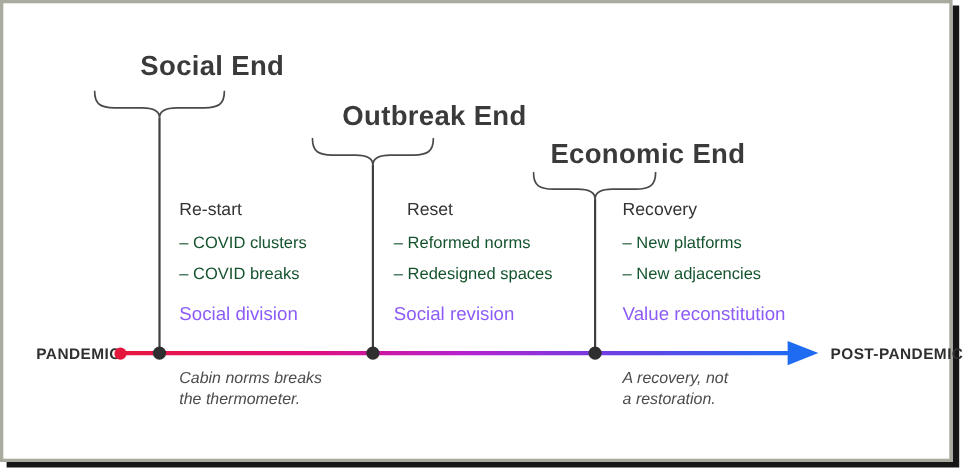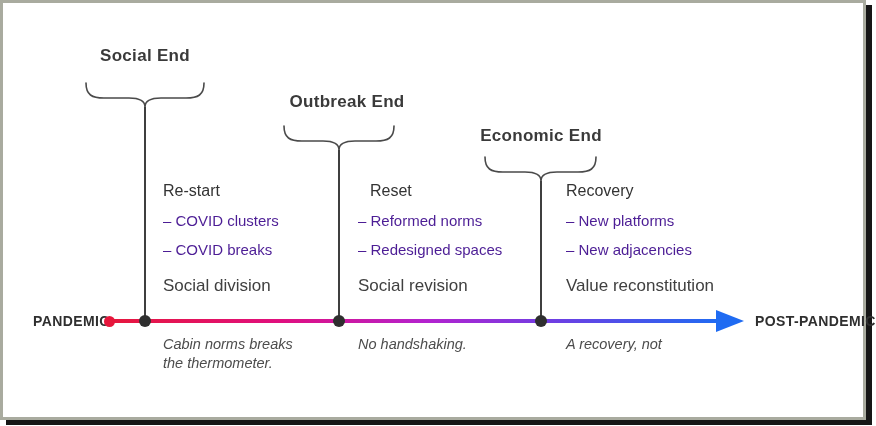--- a/index.html
+++ b/index.html
@@ -14,25 +14,26 @@
   .frame {
     position: absolute; left: 0; top: 0;
     width: 866px; height: 420px;
     background: #ffffff;
     border: 3px solid #a9ab9f;
     box-shadow: 6px 5px 0 #161616;
   }
   .milestone-title {
     position: absolute;
     transform: translateX(-50%);
-    font-size: 17px;
+    font-size: 25px;
     font-weight: 600;
     letter-spacing: 0.3px;
     color: #3a3a3a;
     white-space: nowrap;
+    margin-left: 48px;
   }
   .brace { position: absolute; }
   .vline {
     position: absolute;
     width: 2px;
     background: #3f3f3f;
   }
   .timeline-bar {
     position: absolute;
     left: 110px; top: 319px;
@@ -65,27 +66,27 @@
   .col-heading {
     position: absolute;
     font-size: 16px;
     font-weight: 400;
     color: #333333;
     white-space: nowrap;
   }
   .col-bullet {
     position: absolute;
     font-size: 15px;
-    color: #4c1d95;
+    color: #14532d;
     white-space: nowrap;
   }
   .col-summary {
     position: absolute;
     font-size: 17px;
-    color: #404040;
+    color: #8b5cf6;
     white-space: nowrap;
   }
   .caption {
     position: absolute;
     font-size: 14.5px;
     font-style: italic;
     color: #4c4c4c;
     line-height: 18.5px;
     white-space: nowrap;
   }
@@ -136,17 +137,17 @@
 <div class="dot dot-node" style="left:139px;"></div>
 <div class="dot dot-node" style="left:333px;"></div>
 <div class="dot dot-node" style="left:535px;"></div>
 <div class="axis-label" style="left:755px; top:313px;">POST-PANDEMIC</div>
 
 <div class="caption" style="left:163px; top:335px;">
   <span>Cabin norms breaks</span>
   <span>the thermometer.</span>
 </div>
 <div class="caption" style="left:358px; top:335px;">
-  <span>No handshaking.</span>
 </div>
 <div class="caption" style="left:566px; top:335px;">
   <span>A recovery, not</span>
+  <span>a restoration.</span>
 </div>
 
 </body></html>

